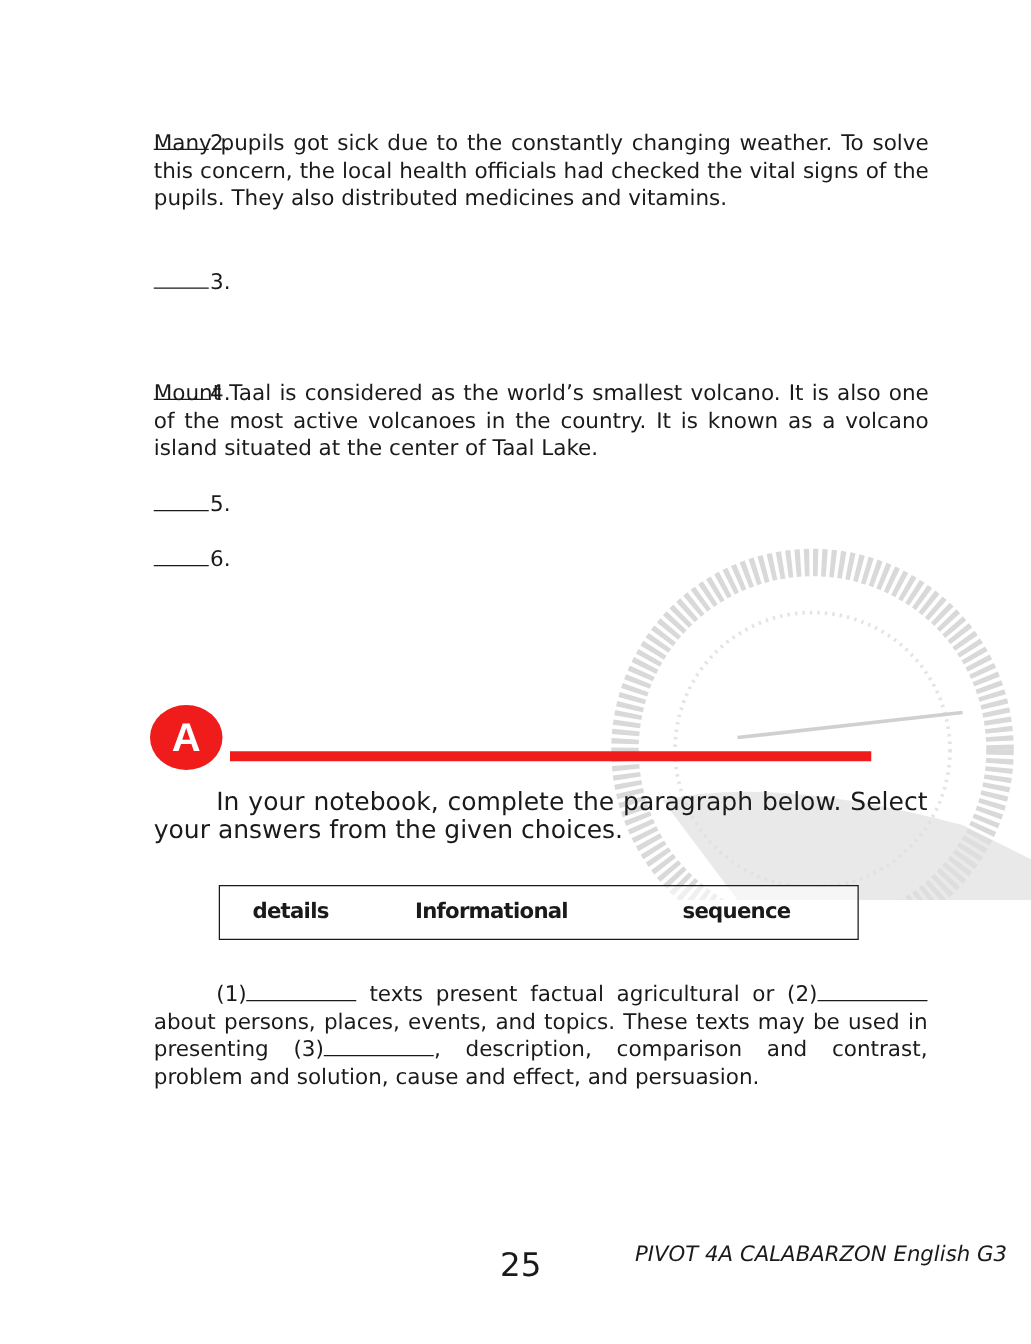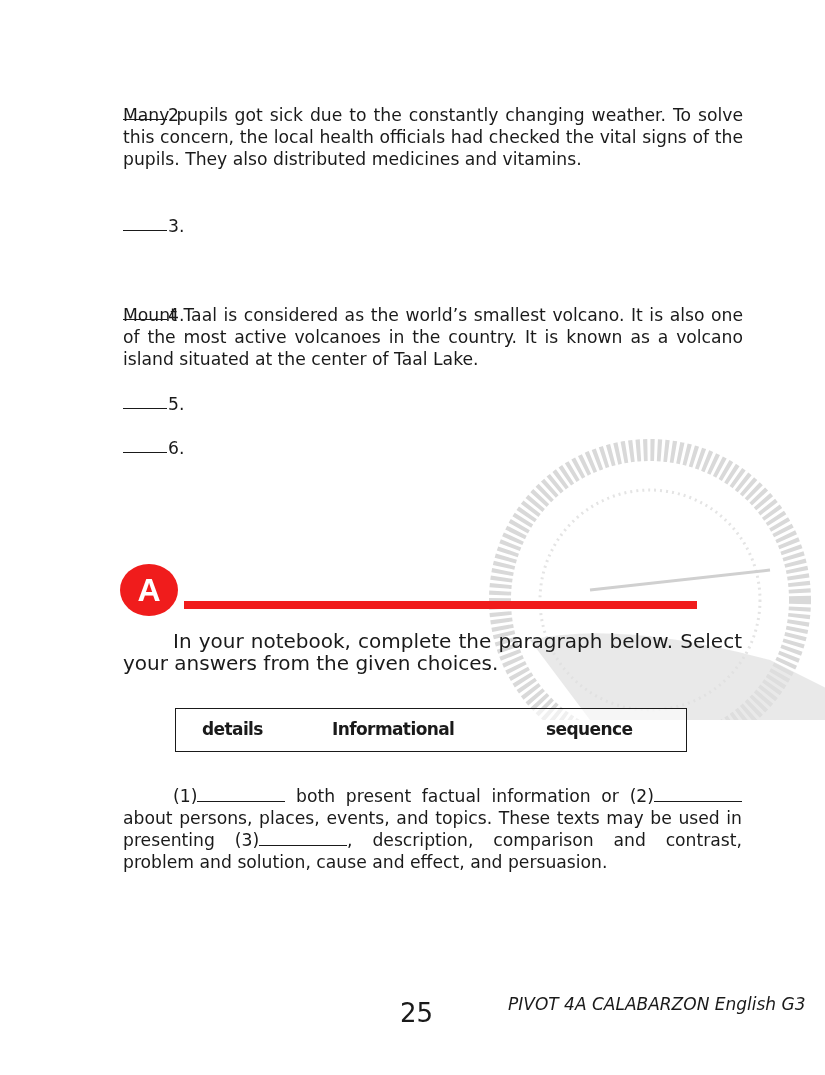--- a/index.html
+++ b/index.html
@@ -58,16 +58,16 @@
 <div class="redline"></div>
 
 <div class="instr">In your notebook, complete the paragraph below. Select your answers from the given choices.</div>
 
 <div class="choices">
   <span class="choice" style="left:26px;">details</span>
   <span class="choice" style="left:156px;text-align:right;">Informational</span>
   <span class="choice" style="left:356px;margin-left:14px;">sequence</span>
 </div>
 
-<div class="para"><span>(1)</span><span class="ul"></span><span> both present factual information or </span><span>(2)</span><span class="ul"></span><span> about persons, places, events, and topics. These texts may be used in presenting </span><span>(3)</span><span class="ul"></span><span>, description, comparison and contrast, problem and solution, cause and effect, and persuasion.</span></div>
+<div class="para"><span>(1)</span><span class="ul"></span><span> texts present factual agricultural or </span><span>(2)</span><span class="ul"></span><span> about persons, places, events, and topics. These texts may be used in presenting </span><span>(3)</span><span class="ul"></span><span>, description, comparison and contrast, problem and solution, cause and effect, and persuasion.</span></div>
 
 <div class="pagenum">25</div>
 <div class="footer">PIVOT 4A CALABARZON English G3</div>
 
 </body></html>

